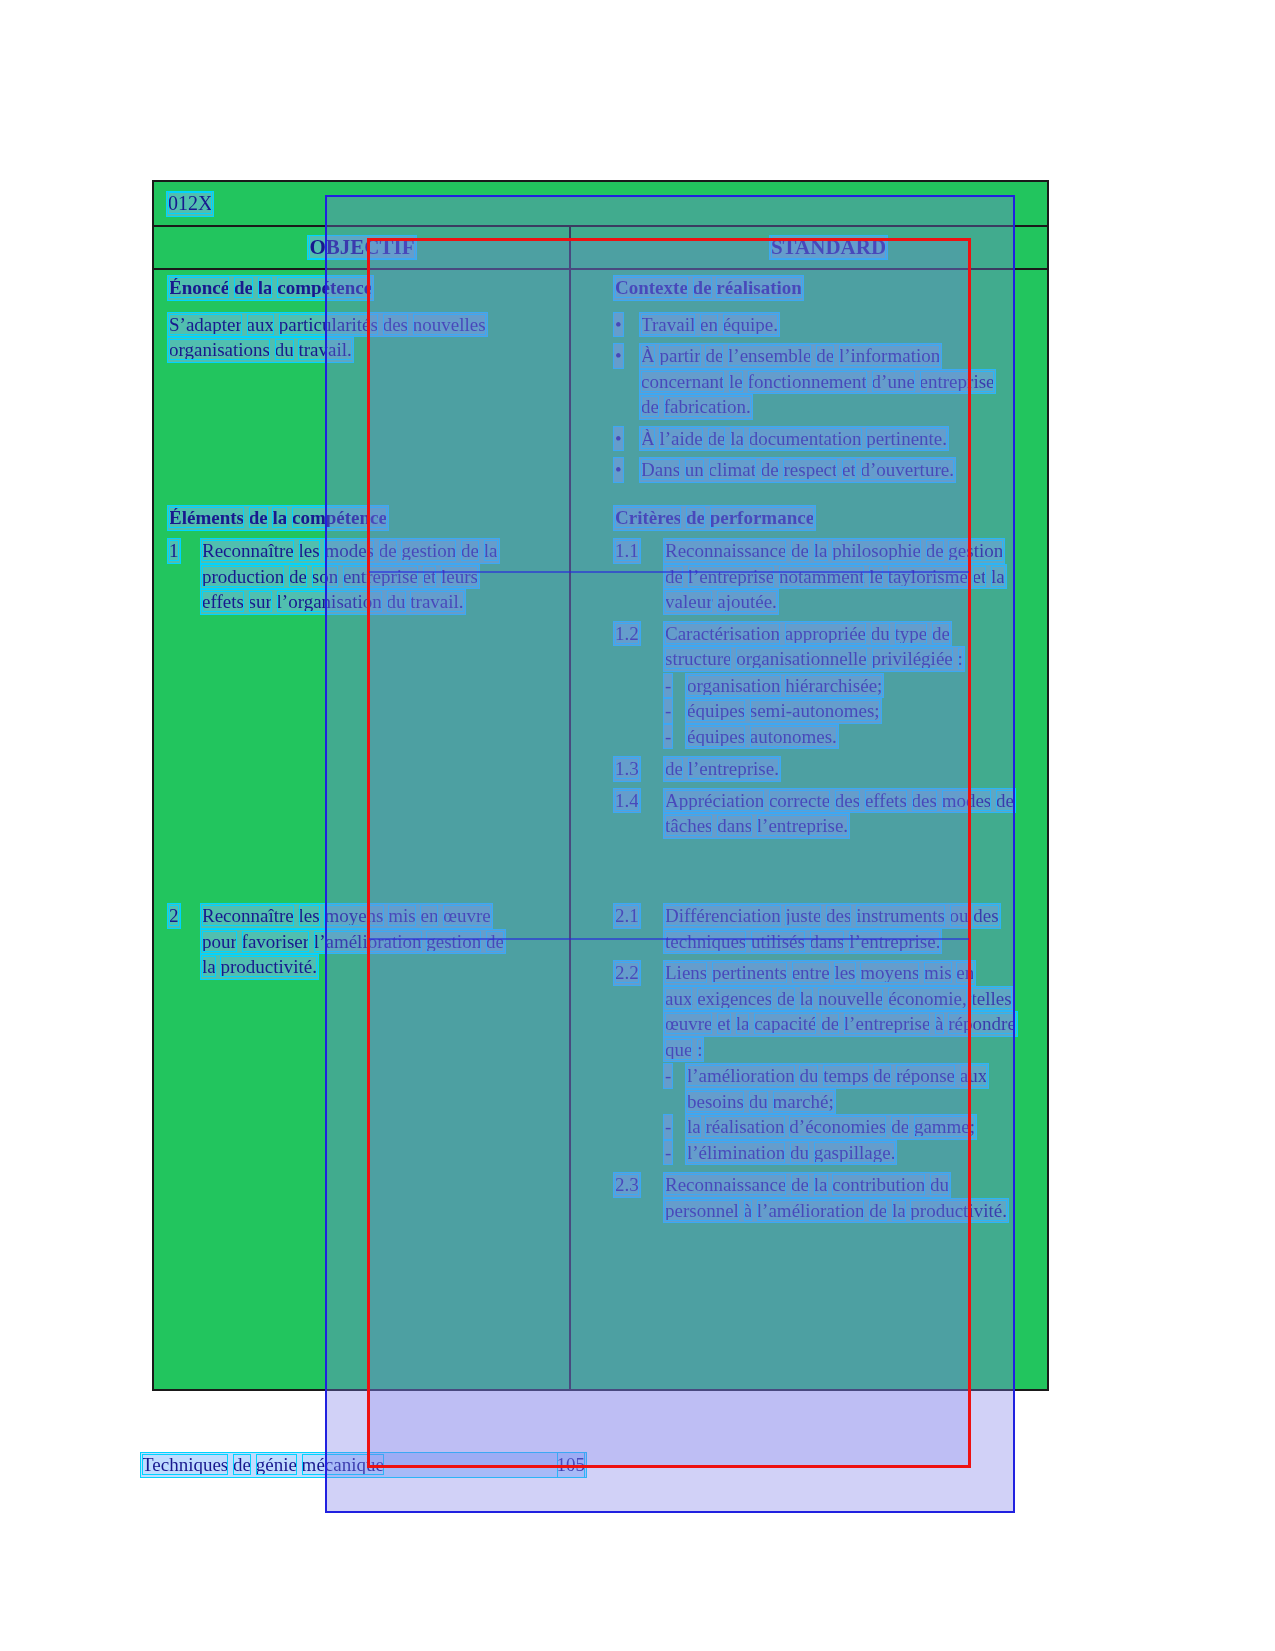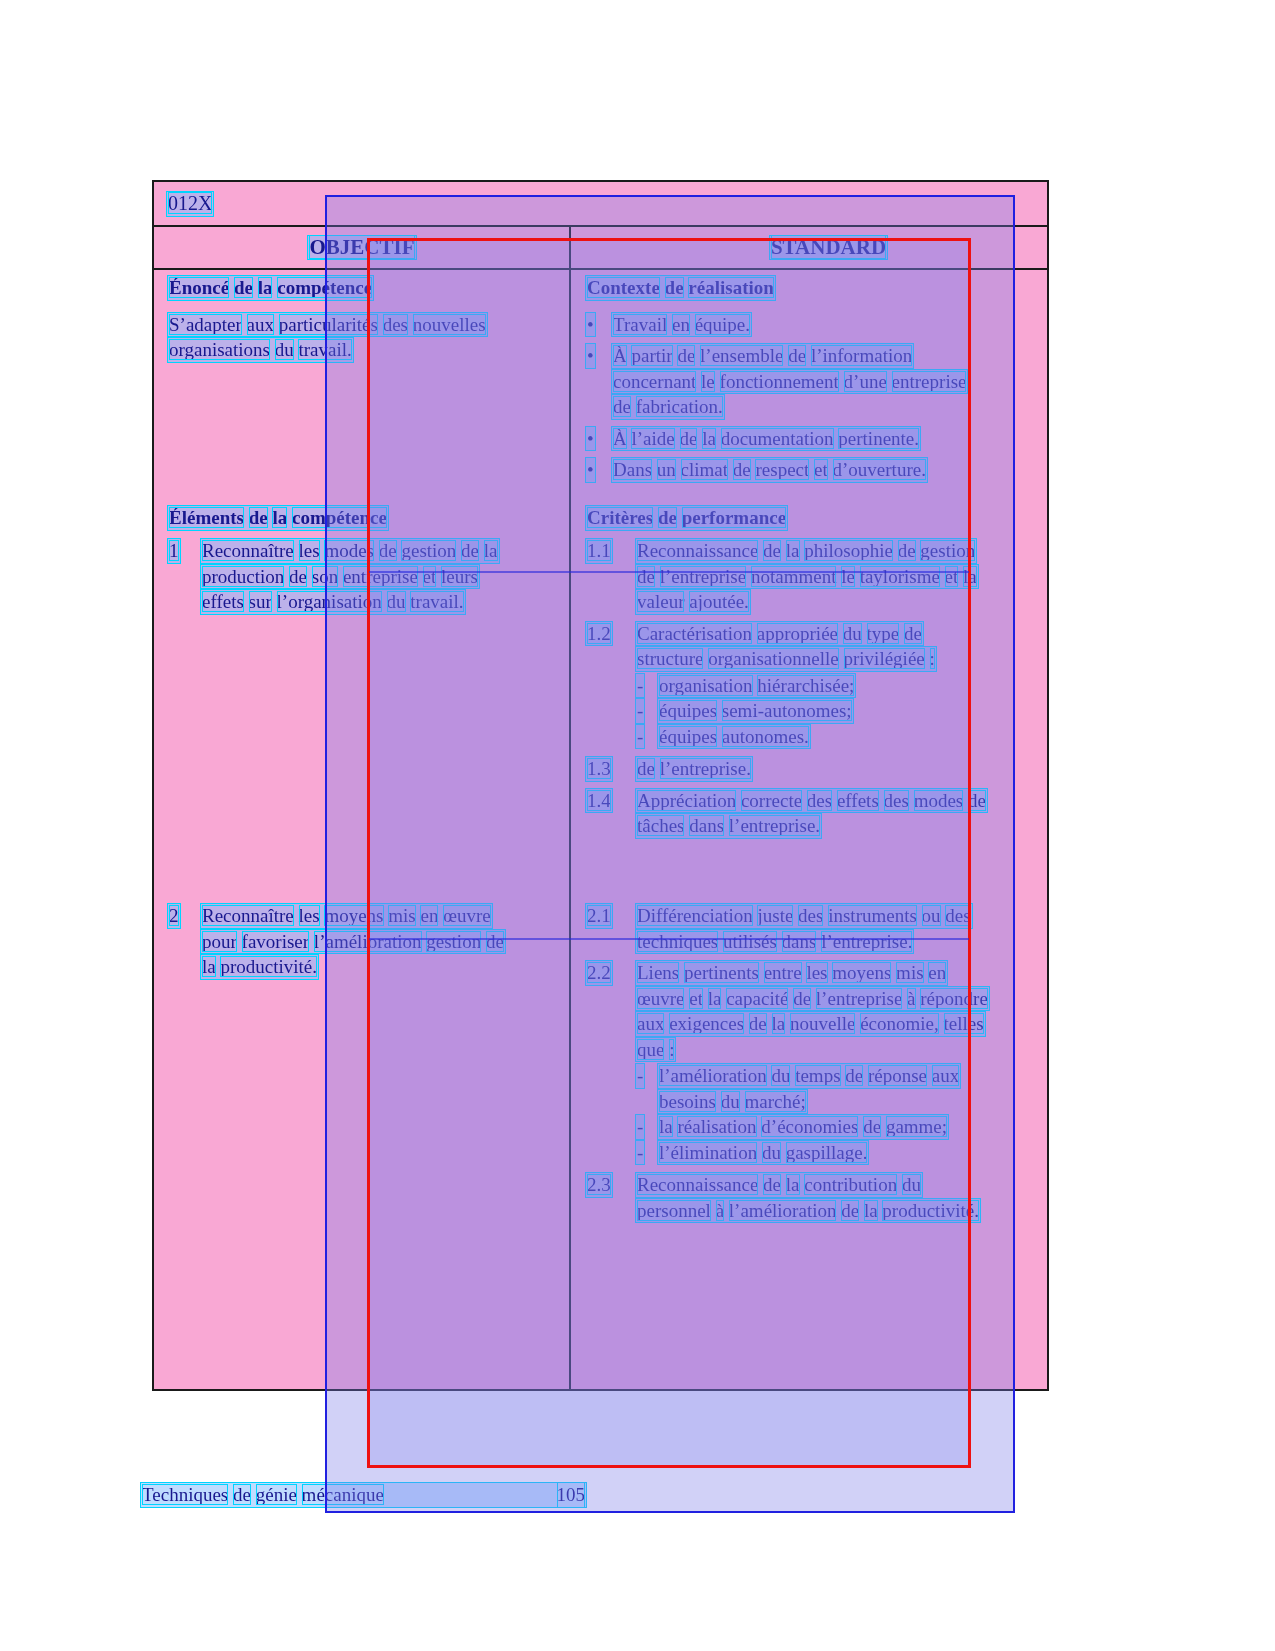--- a/index.html
+++ b/index.html
@@ -13,31 +13,31 @@
   html,body{background:#ffffff;}
   body{
     width:1275px;height:1651px;position:relative;overflow:hidden;
     font-family:"Liberation Serif","DejaVu Serif",serif;
     color:var(--text);font-size:19px;
   }
   .canvas{position:absolute;inset:0;}
   
   .frame{
     position:absolute;left:152px;top:180px;width:897px;height:1211px;
-    border:2px solid var(--table-border);z-index:1;background:#f9a8d4;
+    border:2px solid var(--table-border);z-index:1;background:#22c55e;
   }
   .code-row{height:45px;border-bottom:2px solid var(--table-border);padding:9px 0 0 12px;font-size:20px;}
   .thead{
     display:grid;grid-template-columns:416px 1fr;height:43px;
     border-bottom:2px solid var(--table-border);font-size:21px;gap:40px;
   }
   .th{display:flex;justify-content:center;align-items:center;}
   .tbody{position:relative;height:1119px;}
   .divider{position:absolute;left:415px;top:-45px;bottom:0;width:2px;background:var(--table-border);}
-  .row{position:absolute;left:0;right:0;display:grid;grid-template-columns:416px 1fr;align-items:start;}
+  .row{position:absolute;left:0;right:0;display:grid;grid-template-columns:416px 1fr;align-items:start;gap:28px;}
   .row-a{top:5px;}
   .row-b{top:235px;}
   .row-c{top:268px;}
   .row-d{top:633px;}
   .cell-l{padding:0 18px 0 13px;}
   .cell-r{padding:0 24px 0 15px;}
   .para{margin-top:11px;}
   
   .ln{
     display:block;width:fit-content;max-width:none;white-space:nowrap;
@@ -54,21 +54,21 @@
   .bullet{display:grid;grid-template-columns:26px 1fr;margin-bottom:6px;}
   .sub{display:grid;grid-template-columns:22px 1fr;}
   .subs{margin:1px 0;}
   .cnum,.bchar,.dchar{align-self:start;justify-self:start;}
   
   .footer{position:absolute;left:140px;top:1452px;z-index:1;}
   .fstrip{
     display:flex;justify-content:space-between;align-items:flex-end;width:447px;
     line-height:26px;padding:0 2px;
     background:rgba(128,186,255,0.5);
-    outline:1px solid var(--hl-border);outline-offset:-1px;margin-top:30px;
+    outline:1px solid var(--hl-border);outline-offset:-1px;
   }
   
   .ov{position:absolute;pointer-events:none;}
   .ov-blue{left:325px;top:195px;width:690px;height:1318px;background:rgba(124,124,232,0.35);border:2px solid var(--ov-blue-border);z-index:5;}
   .ov-red{left:367px;top:238px;width:604px;height:1230px;background:rgba(124,124,238,0.22);border:3px solid var(--ov-red-border);z-index:6;}
   .hline{position:absolute;left:369px;width:600px;height:2px;background:rgba(40,40,220,0.6);z-index:7;pointer-events:none;}
   .hline-1{top:571px;}
   .hline-2{top:938px;}
 </style>
 </head>
@@ -230,22 +230,22 @@
             <div>
               <div class="ln"><span class="w">Différenciation</span> <span class="w">juste</span> <span class="w">des</span> <span class="w">instruments</span> <span class="w">ou</span> <span class="w">des</span></div>
               <div class="ln"><span class="w">techniques</span> <span class="w">utilisés</span> <span class="w">dans</span> <span class="w">l’entreprise.</span></div>
             </div>
           </div>
 
           <div class="crit">
             <span class="ln cnum"><span class="w">2.2</span></span>
             <div>
               <div class="ln"><span class="w">Liens</span> <span class="w">pertinents</span> <span class="w">entre</span> <span class="w">les</span> <span class="w">moyens</span> <span class="w">mis</span> <span class="w">en</span></div>
+              <div class="ln"><span class="w">aux</span> <span class="w">exigences</span> <span class="w">de</span> <span class="w">la</span> <span class="w">nouvelle</span> <span class="w">économie,</span> <span class="w">telles</span></div>
               <div class="ln"><span class="w">œuvre</span> <span class="w">et</span> <span class="w">la</span> <span class="w">capacité</span> <span class="w">de</span> <span class="w">l’entreprise</span> <span class="w">à</span> <span class="w">répondre</span></div>
-              <div class="ln"><span class="w">aux</span> <span class="w">exigences</span> <span class="w">de</span> <span class="w">la</span> <span class="w">nouvelle</span> <span class="w">économie,</span> <span class="w">telles</span></div>
               <div class="ln"><span class="w">que</span> <span class="w">:</span></div>
               <div class="subs">
                 <div class="sub">
                   <span class="ln dchar">-</span>
                   <div>
                     <div class="ln"><span class="w">l’amélioration</span> <span class="w">du</span> <span class="w">temps</span> <span class="w">de</span> <span class="w">réponse</span> <span class="w">aux</span></div>
                     <div class="ln"><span class="w">besoins</span> <span class="w">du</span> <span class="w">marché;</span></div>
                   </div>
                 </div>
                 <div class="sub">

